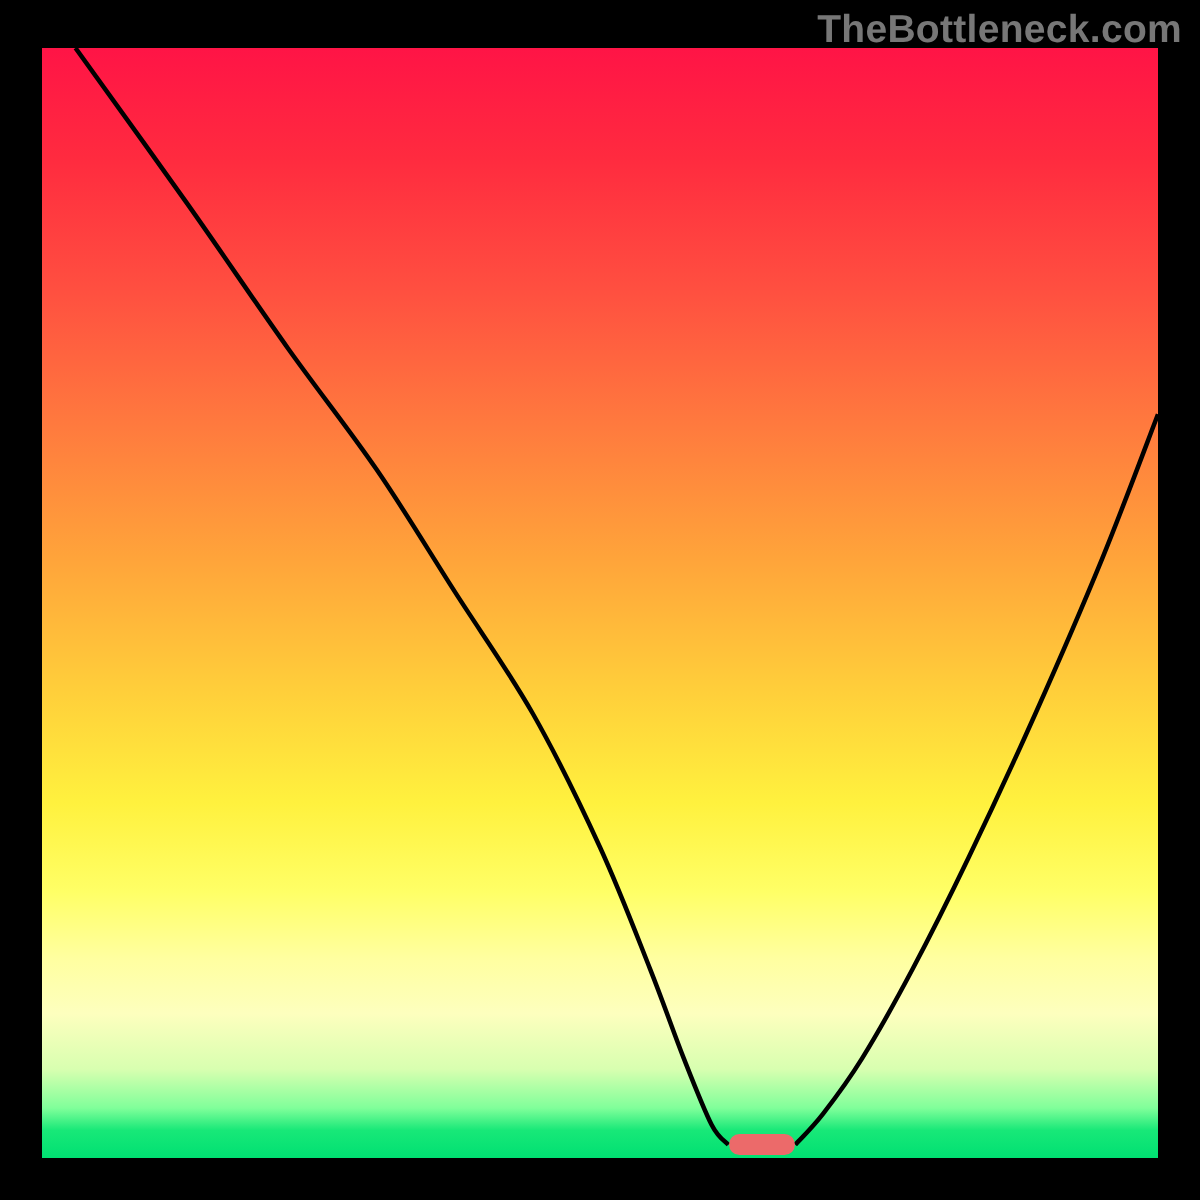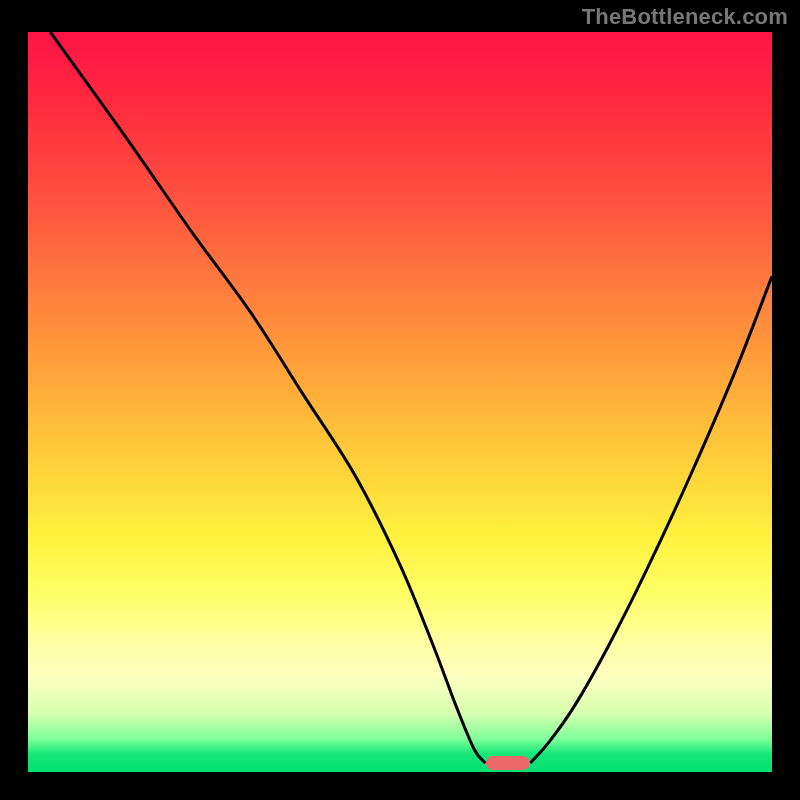--- a/index.html
+++ b/index.html
@@ -15,21 +15,21 @@
     position: relative;
     width: 800px;
     height: 800px;
     background: #000;
   }
   .attribution {
     position: absolute;
     top: 4px;
     right: 12px;
     color: #777;
-    font-size: 22px;
+    font-size: 26px;
     font-weight: 600;
     letter-spacing: 0.2px;
   }
   .plot-outer {
     position: absolute;
     left: 28px;
     top: 32px;
     width: 744px;
     height: 740px;
     background: #000;

